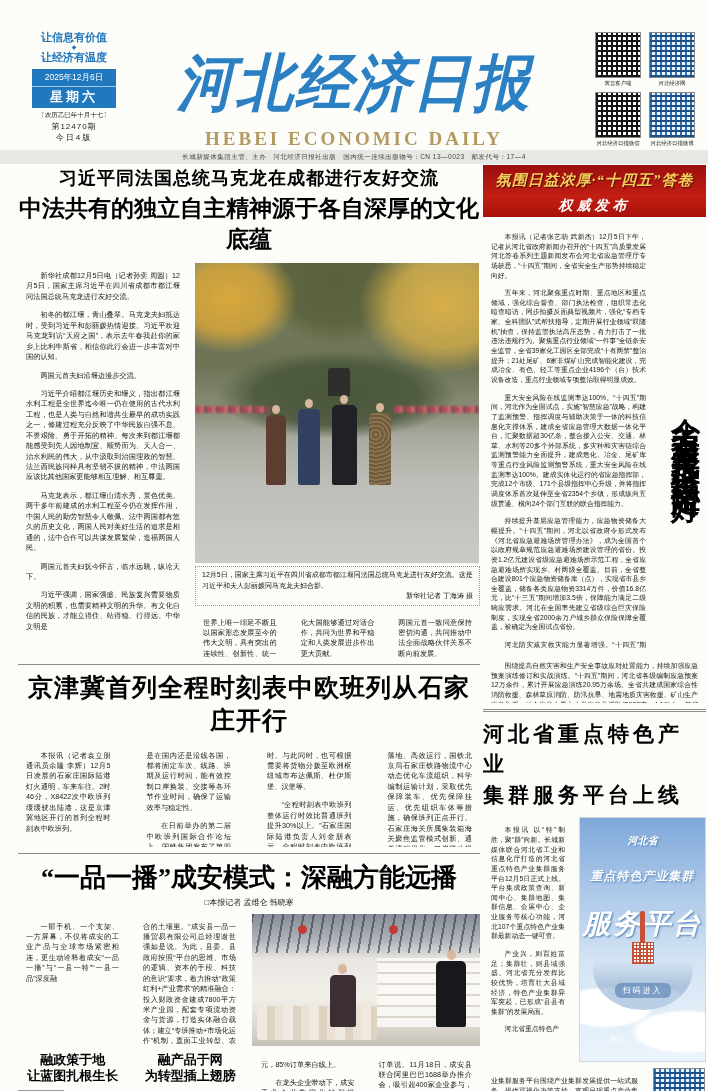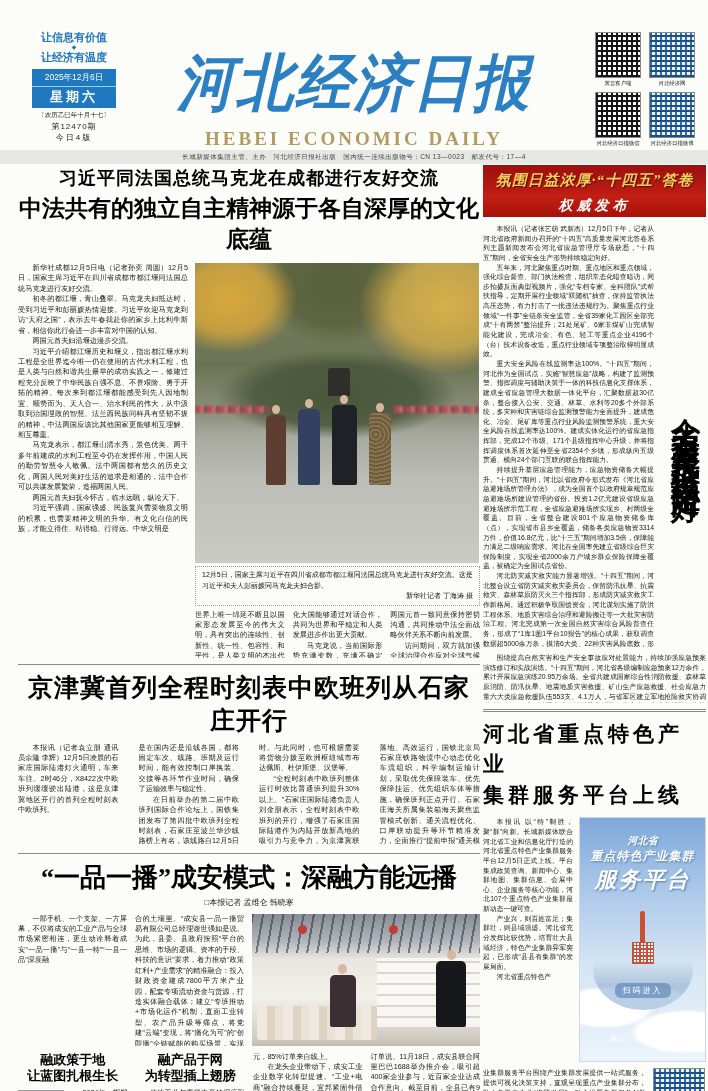--- a/index.html
+++ b/index.html
@@ -27,21 +27,21 @@
       repeating-linear-gradient(0deg,#161616 0 2px,transparent 2px 5px),
       repeating-linear-gradient(90deg,#161616 0 2px,#fff 2px 5px);}
   .qr.blue{background-image:
       repeating-linear-gradient(0deg,#1d4f86 0 2px,transparent 2px 5px),
       repeating-linear-gradient(90deg,#2a6fb0 0 2px,#eef4fb 2px 5px);}
   .qr-label{font-size:6px;color:#222;margin-top:1px;white-space:nowrap;transform:scale(.9);}
   .pub-bar{position:absolute;top:150px;left:0;right:0;height:14px;background:#e7e7e4;
            font-size:6.5px;color:#444;text-align:center;line-height:14px;letter-spacing:.5px;}
   
   .bt{font-size:7.2px;line-height:1.45;color:#161616;text-align:justify;overflow:hidden;}
-  .bt p{margin:0;text-indent:2em;}
+  .bt p{margin:8px;text-indent:2em;}
   .cont p:first-child{text-indent:0;}
   .div-line{border:none;border-top:1px solid #8a8a8a;margin:6px 0;}
   .headline-serif{font-family:"Liberation Serif","DejaVu Serif",serif;font-weight:900;text-align:center;color:#000;}
   
   .main{position:absolute;top:166px;left:18px;width:462px;}
   .kicker{font-size:18px;font-weight:900;text-align:center;letter-spacing:1px;color:#000;}
   .headline-main{font-size:23px;font-weight:900;text-align:center;letter-spacing:0;color:#000;margin-top:3px;
                  font-family:"Liberation Sans","DejaVu Sans",sans-serif;}
   .xi-row{display:flex;gap:7px;margin-top:8px;}
   .xi-col1{width:170px;height:378px;flex:none;}
@@ -115,24 +115,24 @@
   .auth-last{margin-top:5px;height:50px;font-size:6.8px;line-height:1.42;}
   .div-line2{border:none;border-top:3px double #8a8a8a;margin:6px 0 7px;}
   .plat-headline{font-family:"Liberation Serif","DejaVu Serif",serif;font-weight:900;font-size:21px;
       letter-spacing:4px;line-height:1.45;color:#000;}
   .plat-row1{display:flex;gap:6px;margin-top:7px;}
   .plat-col1{width:90px;flex:none;height:243px;font-size:6.8px;line-height:1.42;}
   .promo{position:relative;flex:1;height:243px;overflow:hidden;border:1px solid #cdd9e6;background:
       radial-gradient(ellipse 70px 30px at 20% 78%,#ffffff 0 60%,transparent 70%),
       radial-gradient(ellipse 80px 32px at 85% 88%,#ffffff 0 60%,transparent 70%),
       linear-gradient(180deg,#7fa8d9 0%,#a9c6e8 28%,#d5e5f4 60%,#ecf4fb 100%);}
-  .promo-t{color:#fff;font-weight:900;font-style:italic;text-align:center;text-shadow:1px 1px 2px #4f7fb5;}
+  .promo-t{color:#fff;font-weight:900;font-style:italic;text-align:center;text-shadow:1px 1px 2px #4f7fb5;margin-top:20px;}
   .promo-t1{font-size:10px;margin-top:16px;}
   .promo-t2{font-size:12px;letter-spacing:1px;}
-  .promo-t3{font-size:22px;letter-spacing:2px;}
+  .promo-t3{font-size:28px;letter-spacing:2px;}
   .promo-city{position:absolute;left:10%;right:10%;top:45%;height:34%;background:
       radial-gradient(ellipse 60px 18px at 50% 85%,#b9cfe6 0 60%,transparent 70%),
       linear-gradient(180deg,transparent 40%,rgba(137,166,199,.55) 70%,rgba(171,196,224,.8) 100%);
       border-radius:50%;}
   .promo-tower{position:absolute;left:48%;top:38%;width:5px;height:42px;background:#c4533a;border-radius:2px;}
   .promo-btn{position:absolute;left:50%;transform:translateX(-50%);bottom:26%;color:#fff;font-size:8px;
       letter-spacing:2px;background:rgba(90,130,180,.65);padding:2px 8px;border-radius:6px;white-space:nowrap;}
   .promo-qr{position:absolute;left:50%;transform:translateX(-50%);bottom:40%;width:22px;height:22px;background:#fff;
       background-image:repeating-linear-gradient(0deg,#c4533a 0 1.5px,transparent 1.5px 3.5px),
       repeating-linear-gradient(90deg,#c4533a 0 1.5px,#fff 1.5px 3.5px);}

